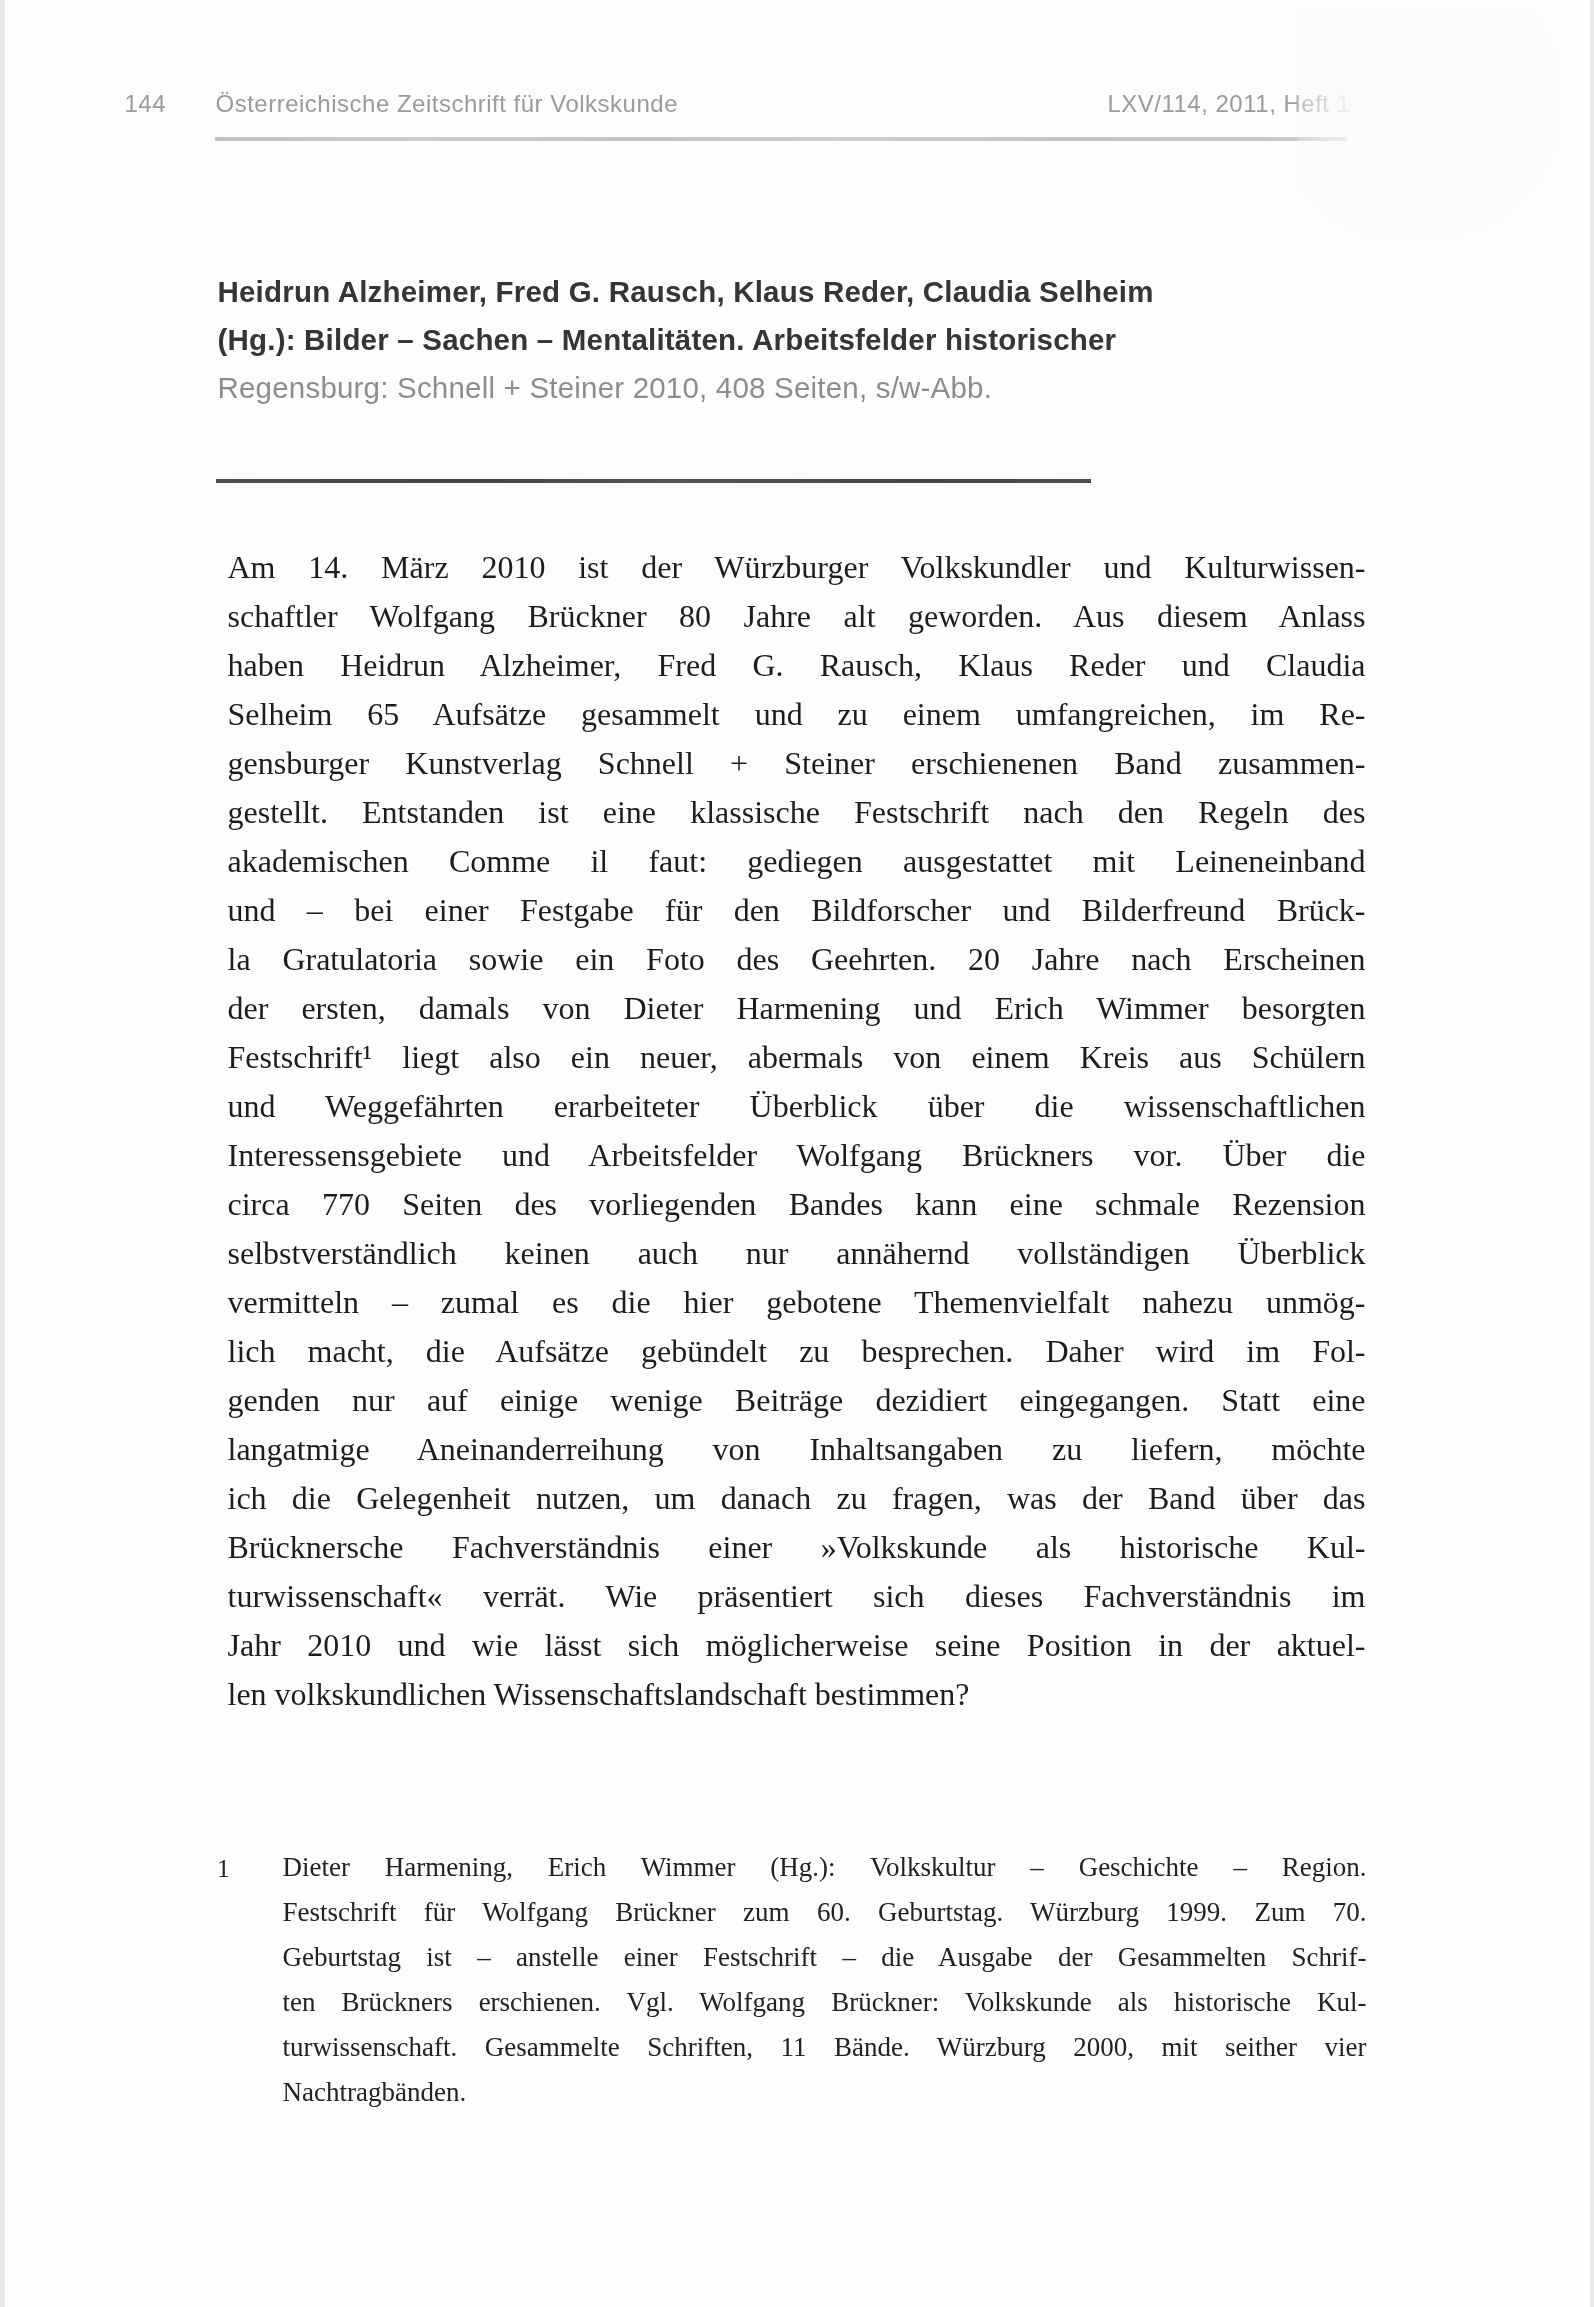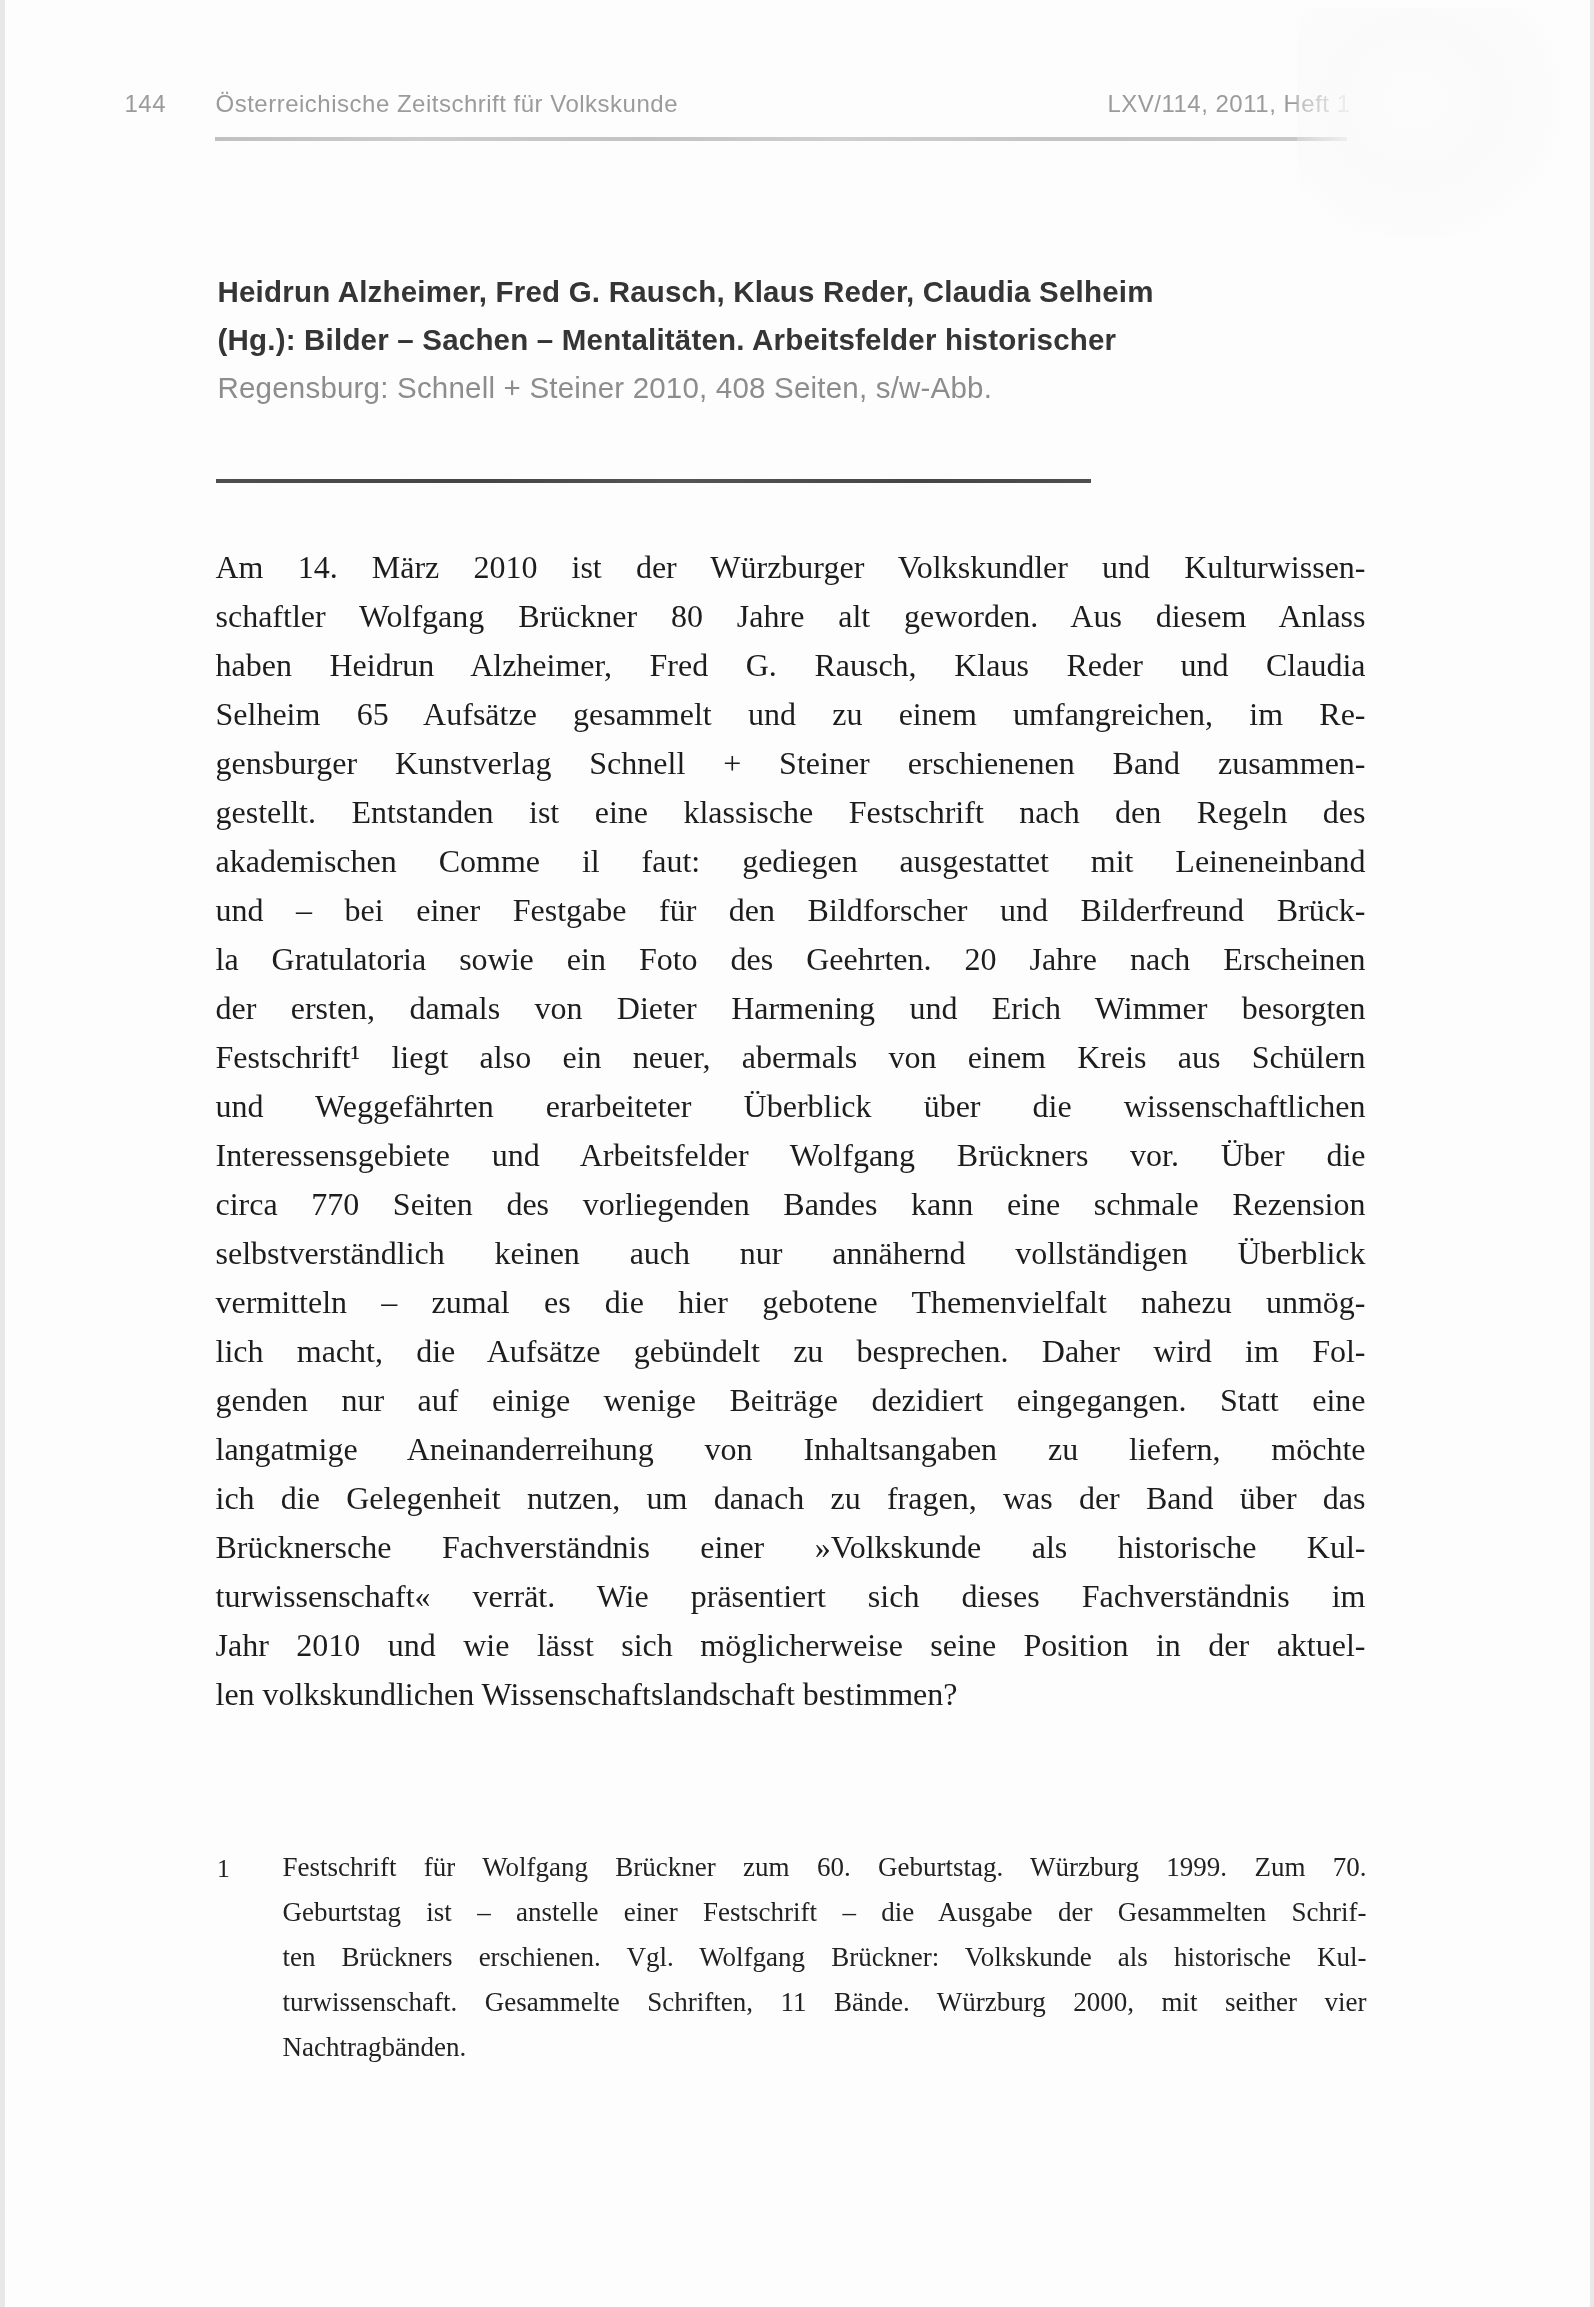--- a/index.html
+++ b/index.html
@@ -101,20 +101,21 @@
     font-size: 32px;
     line-height: 49px;
     color: #1d1d1d;
   }
   .bline {
     text-align: justify;
     text-align-last: justify;
     white-space: normal;
     height: 49px;
     overflow: visible;
+    margin-left: 12px;
   }
   .bline.last {
     text-align-last: left;
   }
 
   
   .footnote {
     position: absolute;
     left: 211px;
     top: 1845px;
@@ -185,20 +186,21 @@
     <div class="bline">ich die Gelegenheit nutzen, um danach zu fragen, was der Band über das</div>
     <div class="bline">Brücknersche Fachverständnis einer »Volkskunde als historische Kul-</div>
     <div class="bline">turwissenschaft« verrät. Wie präsentiert sich dieses Fachverständnis im</div>
     <div class="bline">Jahr 2010 und wie lässt sich möglicherweise seine Position in der aktuel-</div>
     <div class="bline last">len volkskundlichen Wissenschaftslandschaft bestimmen?</div>
   </div>
 
   <div class="footnote">
     <span class="footnote-number">1</span>
     <div class="footnote-text">
+      <div class="fline">Dieter Harmening, Erich Wimmer (Hg.): Volkskultur – Geschichte – Region.</div>
       <div class="fline">Festschrift für Wolfgang Brückner zum 60. Geburtstag. Würzburg 1999. Zum 70.</div>
       <div class="fline">Geburtstag ist – anstelle einer Festschrift – die Ausgabe der Gesammelten Schrif-</div>
       <div class="fline">ten Brückners erschienen. Vgl. Wolfgang Brückner: Volkskunde als historische Kul-</div>
       <div class="fline">turwissenschaft. Gesammelte Schriften, 11 Bände. Würzburg 2000, mit seither vier</div>
       <div class="fline last">Nachtragbänden.</div>
     </div>
   </div>
 
 </div>
 

